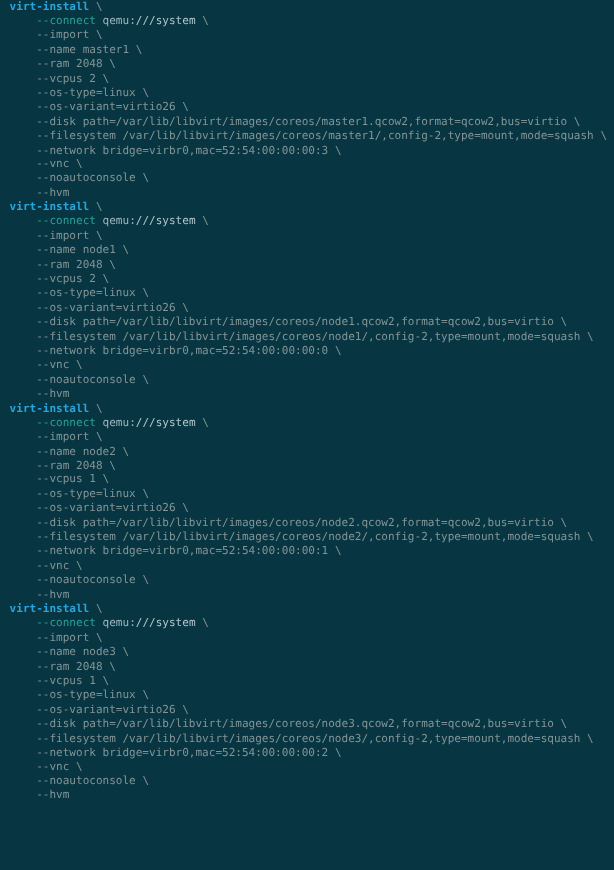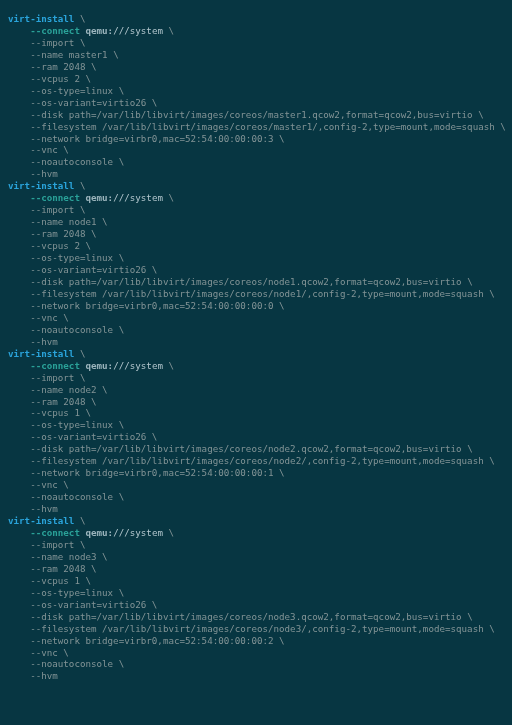--- a/index.html
+++ b/index.html
@@ -8,26 +8,26 @@
     width: 512px;
     height: 725px;
     overflow: hidden;
     background: #073642;
     font-family: "Menlo", "Consolas", "DejaVu Sans Mono", monospace;
     font-size: 9.2px;
     line-height: 1.30;
     color: #839496;
   }
   .code {
-    padding: 13px 8px 8px 8px;
+    padding: 0 8px 8px 8px;
     white-space: pre;
   }
   .cmd  { color: #2aa4db; font-weight: bold; }       
-  .opt  { color: #2aa198; font-weight: bold; text-align: right; }       
-  .pr   { color: #9cb5bd; font-weight: bold; }       
+  .opt  { color: #2aa198; font-weight: normal; text-align: right; }       
+  .pr   { color: #9cb5bd; font-weight: normal; }       
   .path { color: #b2c6cd; margin-top: 33px; }                          
   .line { display: block; }
   .b    { font-weight: normal; }
 </style>
 </head>
 <body>
 
 <div class="code" id="code-root"><span class="line"><span class="cmd">virt-install</span><span> \</span></span><span class="line">    <span class="opt">--connect</span> <span class="pr">qemu:</span><span class="path">///system</span> \</span><span class="line">    <span class="b">--import</span> \</span><span class="line">    <span class="b">--name master1</span> \</span><span class="line">    <span class="b">--ram 2048</span> \</span><span class="line">    <span class="b">--vcpus 2</span> \</span><span class="line">    <span class="b">--os-type=linux</span> \</span><span class="line">    <span class="b">--os-variant=virtio26</span> \</span><span class="line">    <span class="b">--disk path=/var/lib/libvirt/images/coreos/master1.qcow2,format=qcow2,bus=virtio</span> \</span><span class="line">    <span class="b">--filesystem /var/lib/libvirt/images/coreos/master1/,config-2,type=mount,mode=squash</span> \</span><span class="line">    <span class="b">--network bridge=virbr0,mac=52:54:00:00:00:3</span> \</span><span class="line">    <span class="b">--vnc</span> \</span><span class="line">    <span class="b">--noautoconsole</span> \</span><span class="line">    <span class="b">--hvm</span></span><span class="line"></span><span class="line"><span class="cmd">virt-install</span><span> \</span></span><span class="line">    <span class="opt">--connect</span> <span class="pr">qemu:</span><span class="path">///system</span> \</span><span class="line">    <span class="b">--import</span> \</span><span class="line">    <span class="b">--name node1</span> \</span><span class="line">    <span class="b">--ram 2048</span> \</span><span class="line">    <span class="b">--vcpus 2</span> \</span><span class="line">    <span class="b">--os-type=linux</span> \</span><span class="line">    <span class="b">--os-variant=virtio26</span> \</span><span class="line">    <span class="b">--disk path=/var/lib/libvirt/images/coreos/node1.qcow2,format=qcow2,bus=virtio</span> \</span><span class="line">    <span class="b">--filesystem /var/lib/libvirt/images/coreos/node1/,config-2,type=mount,mode=squash</span> \</span><span class="line">    <span class="b">--network bridge=virbr0,mac=52:54:00:00:00:0</span> \</span><span class="line">    <span class="b">--vnc</span> \</span><span class="line">    <span class="b">--noautoconsole</span> \</span><span class="line">    <span class="b">--hvm</span></span><span class="line"></span><span class="line"><span class="cmd">virt-install</span><span> \</span></span><span class="line">    <span class="opt">--connect</span> <span class="pr">qemu:</span><span class="path">///system</span> \</span><span class="line">    <span class="b">--import</span> \</span><span class="line">    <span class="b">--name node2</span> \</span><span class="line">    <span class="b">--ram 2048</span> \</span><span class="line">    <span class="b">--vcpus 1</span> \</span><span class="line">    <span class="b">--os-type=linux</span> \</span><span class="line">    <span class="b">--os-variant=virtio26</span> \</span><span class="line">    <span class="b">--disk path=/var/lib/libvirt/images/coreos/node2.qcow2,format=qcow2,bus=virtio</span> \</span><span class="line">    <span class="b">--filesystem /var/lib/libvirt/images/coreos/node2/,config-2,type=mount,mode=squash</span> \</span><span class="line">    <span class="b">--network bridge=virbr0,mac=52:54:00:00:00:1</span> \</span><span class="line">    <span class="b">--vnc</span> \</span><span class="line">    <span class="b">--noautoconsole</span> \</span><span class="line">    <span class="b">--hvm</span></span><span class="line"></span><span class="line"><span class="cmd">virt-install</span><span> \</span></span><span class="line">    <span class="opt">--connect</span> <span class="pr">qemu:</span><span class="path">///system</span> \</span><span class="line">    <span class="b">--import</span> \</span><span class="line">    <span class="b">--name node3</span> \</span><span class="line">    <span class="b">--ram 2048</span> \</span><span class="line">    <span class="b">--vcpus 1</span> \</span><span class="line">    <span class="b">--os-type=linux</span> \</span><span class="line">    <span class="b">--os-variant=virtio26</span> \</span><span class="line">    <span class="b">--disk path=/var/lib/libvirt/images/coreos/node3.qcow2,format=qcow2,bus=virtio</span> \</span><span class="line">    <span class="b">--filesystem /var/lib/libvirt/images/coreos/node3/,config-2,type=mount,mode=squash</span> \</span><span class="line">    <span class="b">--network bridge=virbr0,mac=52:54:00:00:00:2</span> \</span><span class="line">    <span class="b">--vnc</span> \</span><span class="line">    <span class="b">--noautoconsole</span> \</span><span class="line">    <span class="b">--hvm</span></span></div>
 
 </body></html>

